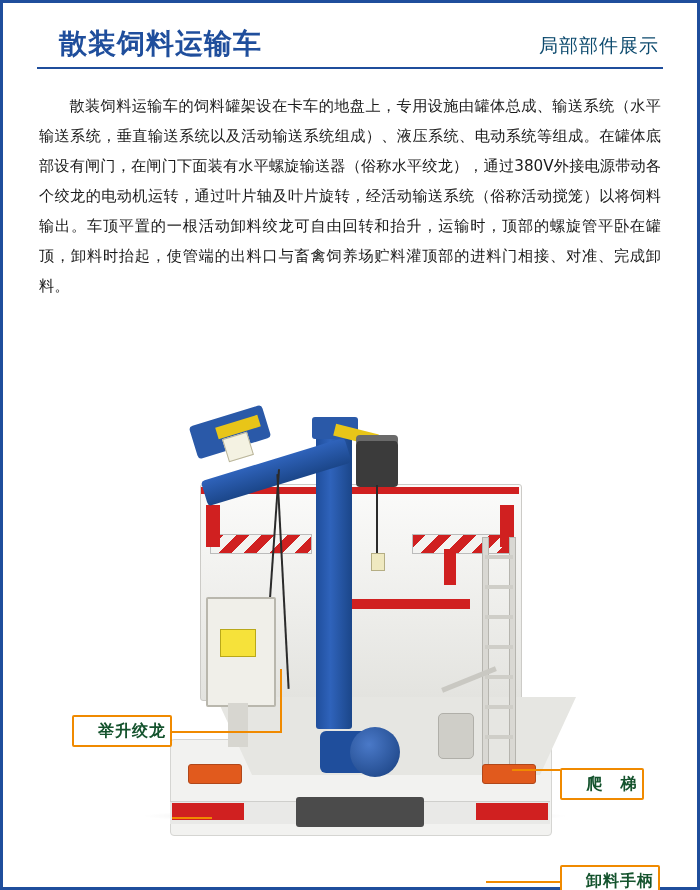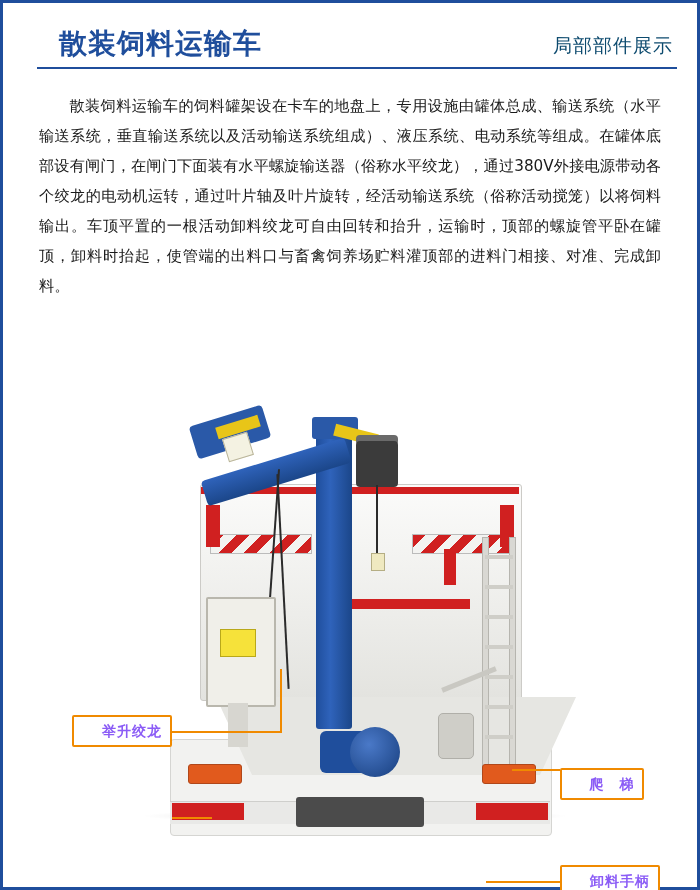--- a/index.html
+++ b/index.html
@@ -17,21 +17,21 @@
     position: relative;
     width: 700px;
     height: 890px;
     box-sizing: border-box;
     border: 3px solid #1f4e9c;
     background: #ffffff;
   }
   .header {
     position: relative;
     height: 58px;
-    margin: 22px 20px 0 34px;
+    margin: 22px 34px 0 34px;
   }
   .title {
     position: absolute;
     left: 22px;
     top: 0;
     font-size: 28px;
     font-weight: bold;
     color: #1f4e9c;
     letter-spacing: 1px;
   }
@@ -409,23 +409,23 @@
     background: #c9c8c2;
     transform: rotate(-22deg);
   }
 
   
   .callout {
     position: absolute;
     box-sizing: border-box;
     border: 2px solid #f08a00;
     background: #ffffff;
-    color: #8b5cf6;
+    color: #14532d;
     font-weight: bold;
-    font-size: 14px;
+    font-size: 16px;
     line-height: 28px;
     height: 32px;
     text-align: center;
     border-radius: 2px;
     letter-spacing: 1px;
     white-space: nowrap;
     padding-left: 20px;
   }
   .leader {
     position: absolute;

